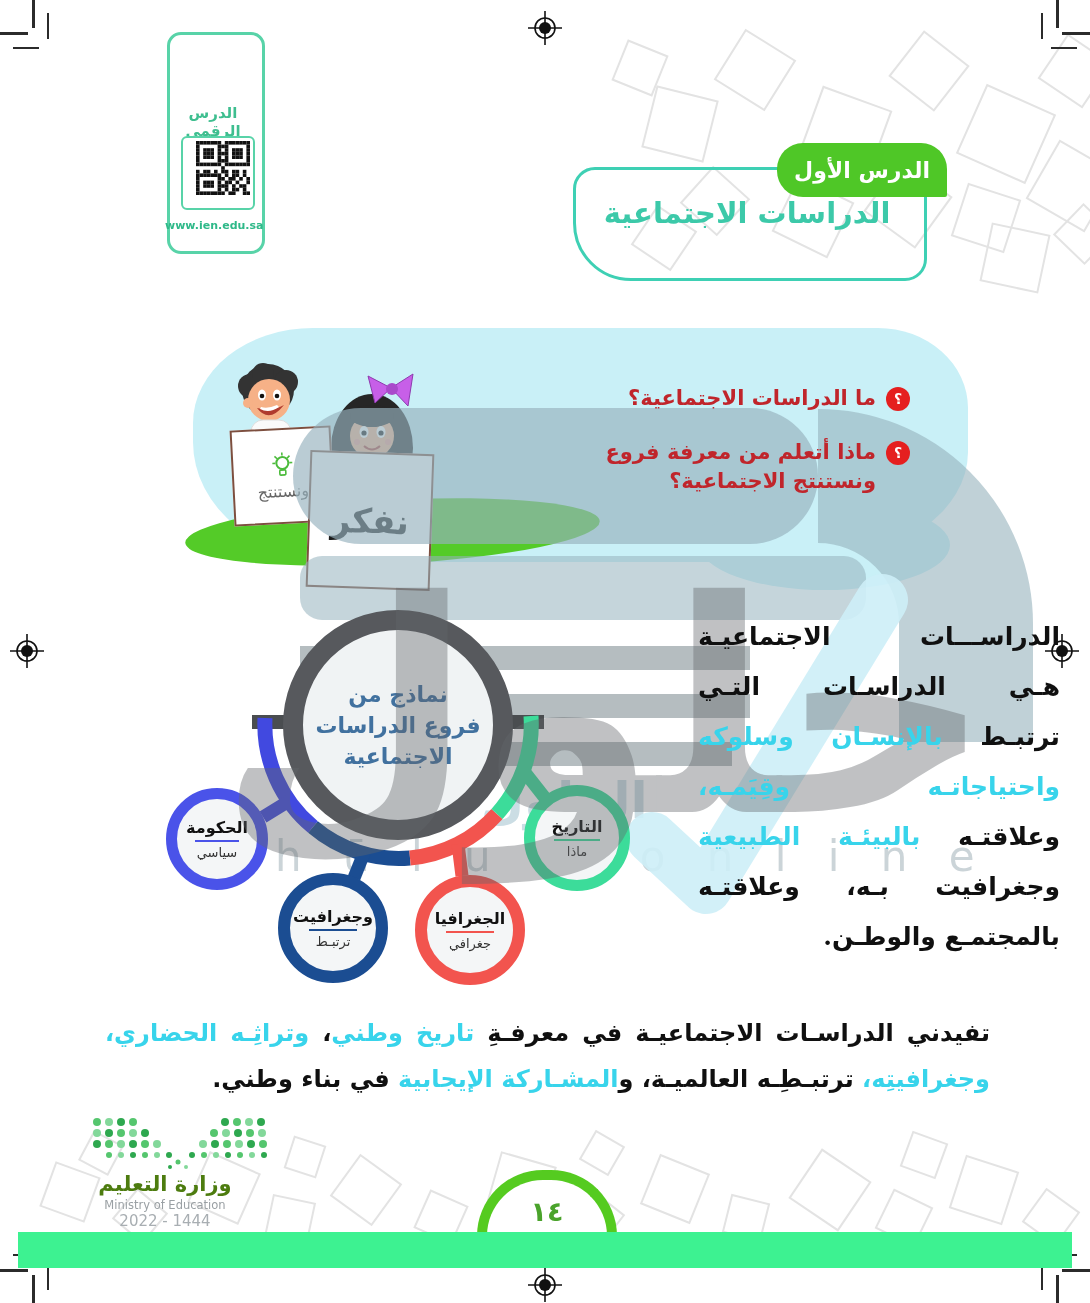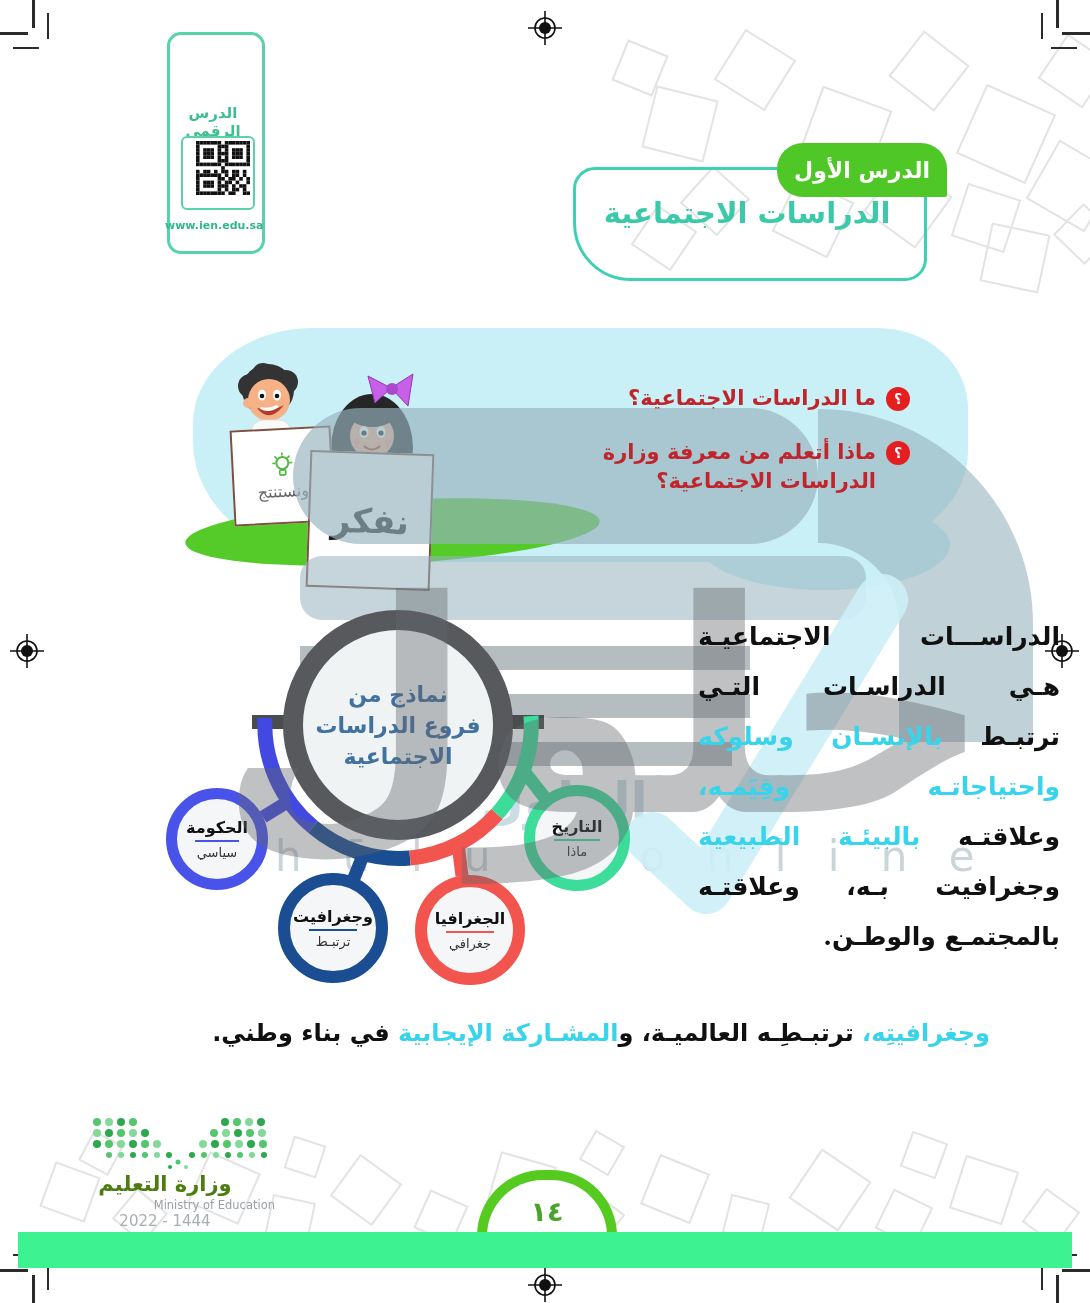--- a/index.html
+++ b/index.html
@@ -73,21 +73,21 @@
   .footer-para .tline:last-child{text-align-last:right;}
   .hl{color:#38D4EB;}
   
   .page-semi{left:477px;top:1170px;width:140px;height:66px;border:10px solid #55CB20;border-bottom:none;
              border-radius:76px 76px 0 0;background:#fff;box-sizing:border-box;z-index:8;
              display:flex;align-items:center;justify-content:center;}
   .page-num{font-size:27px;font-weight:bold;color:#4AA32B;margin-top:6px;}
   .bottom-bar{left:18px;top:1232px;width:1054px;height:36px;background:#3DF291;z-index:9;}
   .logo-dots{left:60px;top:1112px;z-index:5;}
   .ministry-ar{left:55px;top:1172px;width:220px;text-align:center;font-size:21px;font-weight:bold;color:#4d7c0f;z-index:5;}
-  .ministry-en{left:55px;top:1198px;width:220px;text-align:right;font-size:11.5px;color:#9AA0A4;z-index:5;direction:ltr;}
+  .ministry-en{left:55px;top:1198px;width:220px;text-align:center;font-size:11.5px;color:#9AA0A4;z-index:5;direction:ltr;}
   .ministry-year{left:55px;top:1212px;width:220px;text-align:center;font-size:15px;color:#A8AEB2;z-index:5;direction:ltr;}
 </style>
 </head>
 <body>
 
 <div id="deco-layer">
     <div class="diamond" style="left: 648px; top: 92px; width: 60px; height: 60px; transform: rotate(14deg);"></div>
     <div class="diamond" style="left: 725px; top: 40px; width: 56px; height: 56px; transform: rotate(32deg);"></div>
     <div class="diamond" style="left: 808px; top: 96px; width: 70px; height: 70px; transform: rotate(20deg);"></div>
     <div class="diamond" style="left: 900px; top: 42px; width: 54px; height: 54px; transform: rotate(38deg);"></div>
@@ -313,21 +313,21 @@
 
 <div class="ab blob"></div>
 <div class="ab blob2"></div>
 
 <div class="question-row" style="left:545px;top:384px;width:365px;justify-content:flex-start;">
   <span class="qmark">؟</span>
   <span>ما الدراسات الاجتماعية؟</span>
 </div>
 <div class="question-row" style="left:545px;top:438px;width:365px;justify-content:flex-start;">
   <span class="qmark">؟</span>
-  <span style="display:inline-block;max-width:320px;">ماذا أتعلم من معرفة وزارة الدراسات الاجتماعية؟</span>
+  <span style="display:inline-block;max-width:320px;">ماذا أتعلم من معرفة فروع ونستنتج الاجتماعية؟</span>
 </div>
 
 <div class="ab green-ellipse"></div>
 <svg class="ab kids-svg" width="245" height="222" viewBox="0 0 245 222">
 
   <circle cx="63" cy="42" r="26" fill="#333"></circle>
   <circle cx="45" cy="38" r="12" fill="#333"></circle>
     <circle cx="81" cy="34" r="12" fill="#333"></circle>
     <circle cx="58" cy="26" r="11" fill="#333"></circle>
   <circle cx="64" cy="52" r="21" fill="#F6B187"></circle>
@@ -438,20 +438,21 @@
 <div class="ab main-para">
     <div class="tline"><span>الدراســـات الاجتماعيـة</span></div>
     <div class="tline"><span>هـي الدراسـات التـي</span></div>
     <div class="tline"><span>ترتبـط </span><span class="hl">بالإنسـان وسلوكه</span></div>
     <div class="tline"><span class="hl">واحتياجاتـه وقِيَمـه،</span></div>
     <div class="tline"><span>وعلاقتـه </span><span class="hl">بالبيئـة الطبيعية</span></div>
     <div class="tline"><span>وجغرافيت بـه، وعلاقتـه</span></div>
     <div class="tline"><span>بالمجتمـع والوطـن.</span></div>
   </div>
 <div class="ab footer-para">
+    <div class="tline"><span>تفيدني الدراسـات الاجتماعيـة في معرفـةِ </span><span class="hl">تاريخ وطني</span><span>، </span><span class="hl">وتراثِـه الحضاري،</span></div>
     <div class="tline"><span class="hl">وجغرافيتِه،</span><span> ترتبـطِـه العالميـة، و</span><span class="hl">المشـاركة الإيجابية</span><span> في بناء وطني.</span></div>
   </div>
 
 <svg class="ab logo-dots" width="220" height="62" viewBox="0 0 220 62" id="dots-svg">
     <circle cx="165" cy="10" r="4" fill="#2EA84F"></circle>
     <circle cx="177" cy="10" r="4" fill="#55C66E"></circle>
     <circle cx="189" cy="10" r="4" fill="#83D89A"></circle>
     <circle cx="201" cy="10" r="4" fill="#2EA84F"></circle>
     <circle cx="154" cy="21" r="4" fill="#55C66E"></circle>
     <circle cx="166" cy="21" r="4" fill="#83D89A"></circle>

